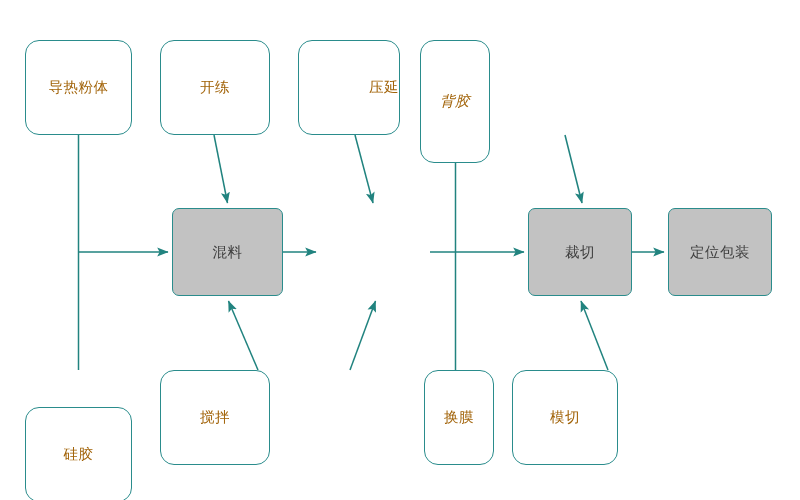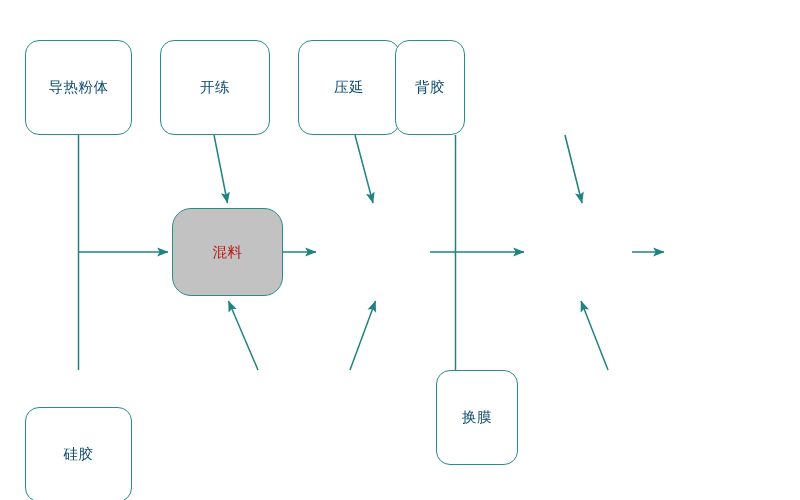--- a/index.html
+++ b/index.html
@@ -31,28 +31,28 @@
     justify-content: center;
     text-align: center;
     line-height: 1.25;
     letter-spacing: 0.5px;
     white-space: nowrap;
   }
   .node-io {
     background: #ffffff;
     border: 1.4px solid #2a8c8c;
     border-radius: 14px;
-    color: #0c4a6e;
+    color: #a16207;
     font-size: 14.5px;
   }
   .node-proc {
     background: #c2c2c2;
     border: 1.4px solid #2a8c8c;
-    border-radius: 19px;
-    color: #b91c1c;
+    border-radius: 7px;
+    color: #404040;
     font-size: 14.5px;
   }
   .node-label {
     display: block;
   }
 </style>
 </head>
 <body>
 
 <div id="canvas">
@@ -94,40 +94,52 @@
   </svg>
 
   <div class="node node-io" style="left:25px;  top:40px;  width:107px; height:95px;">
     <span class="node-label">导热粉体</span>
   </div>
 
   <div class="node node-io" style="left:160px; top:40px;  width:110px; height:95px;align-items:center;">
     <span class="node-label">开练</span>
   </div>
 
-  <div class="node node-io" style="left:298px; top:40px;  width:102px; height:95px;">
+  <div class="node node-io" style="left:298px; top:40px;  width:102px; height:95px;justify-content:flex-end;">
     <span class="node-label">压延</span>
   </div>
 
-  <div class="node node-io" style="left:395px; top:40px;  width:70px;  height:95px;">
+  <div class="node node-io" style="left:420px; top:40px;  width:70px;  height:123px;font-style:italic;">
     <span class="node-label">背胶</span>
   </div>
 
 
   <div class="node node-proc" style="left:172px; top:208px; width:111px; height:88px;">
     <span class="node-label">混料</span>
   </div>
 
 
+  <div class="node node-proc" style="left:528px; top:208px; width:104px; height:88px;">
+    <span class="node-label">裁切</span>
+  </div>
 
+  <div class="node node-proc" style="left:668px; top:208px; width:104px; height:88px;">
+    <span class="node-label">定位包装</span>
+  </div>
 
   <div class="node node-io" style="left:25px;  top:370px; width:107px; height:95px;margin-top:37px;">
     <span class="node-label">硅胶</span>
   </div>
 
+  <div class="node node-io" style="left:160px; top:370px; width:110px; height:95px;">
+    <span class="node-label">搅拌</span>
+  </div>
 
 
-  <div class="node node-io" style="left:436px; top:370px; width:82px;  height:95px;">
+  <div class="node node-io" style="left:424px; top:370px; width:70px;  height:95px;">
     <span class="node-label">换膜</span>
   </div>
 
+  <div class="node node-io" style="left:512px; top:370px; width:106px; height:95px;">
+    <span class="node-label">模切</span>
+  </div>
 
 </div>
 
 </body></html>

